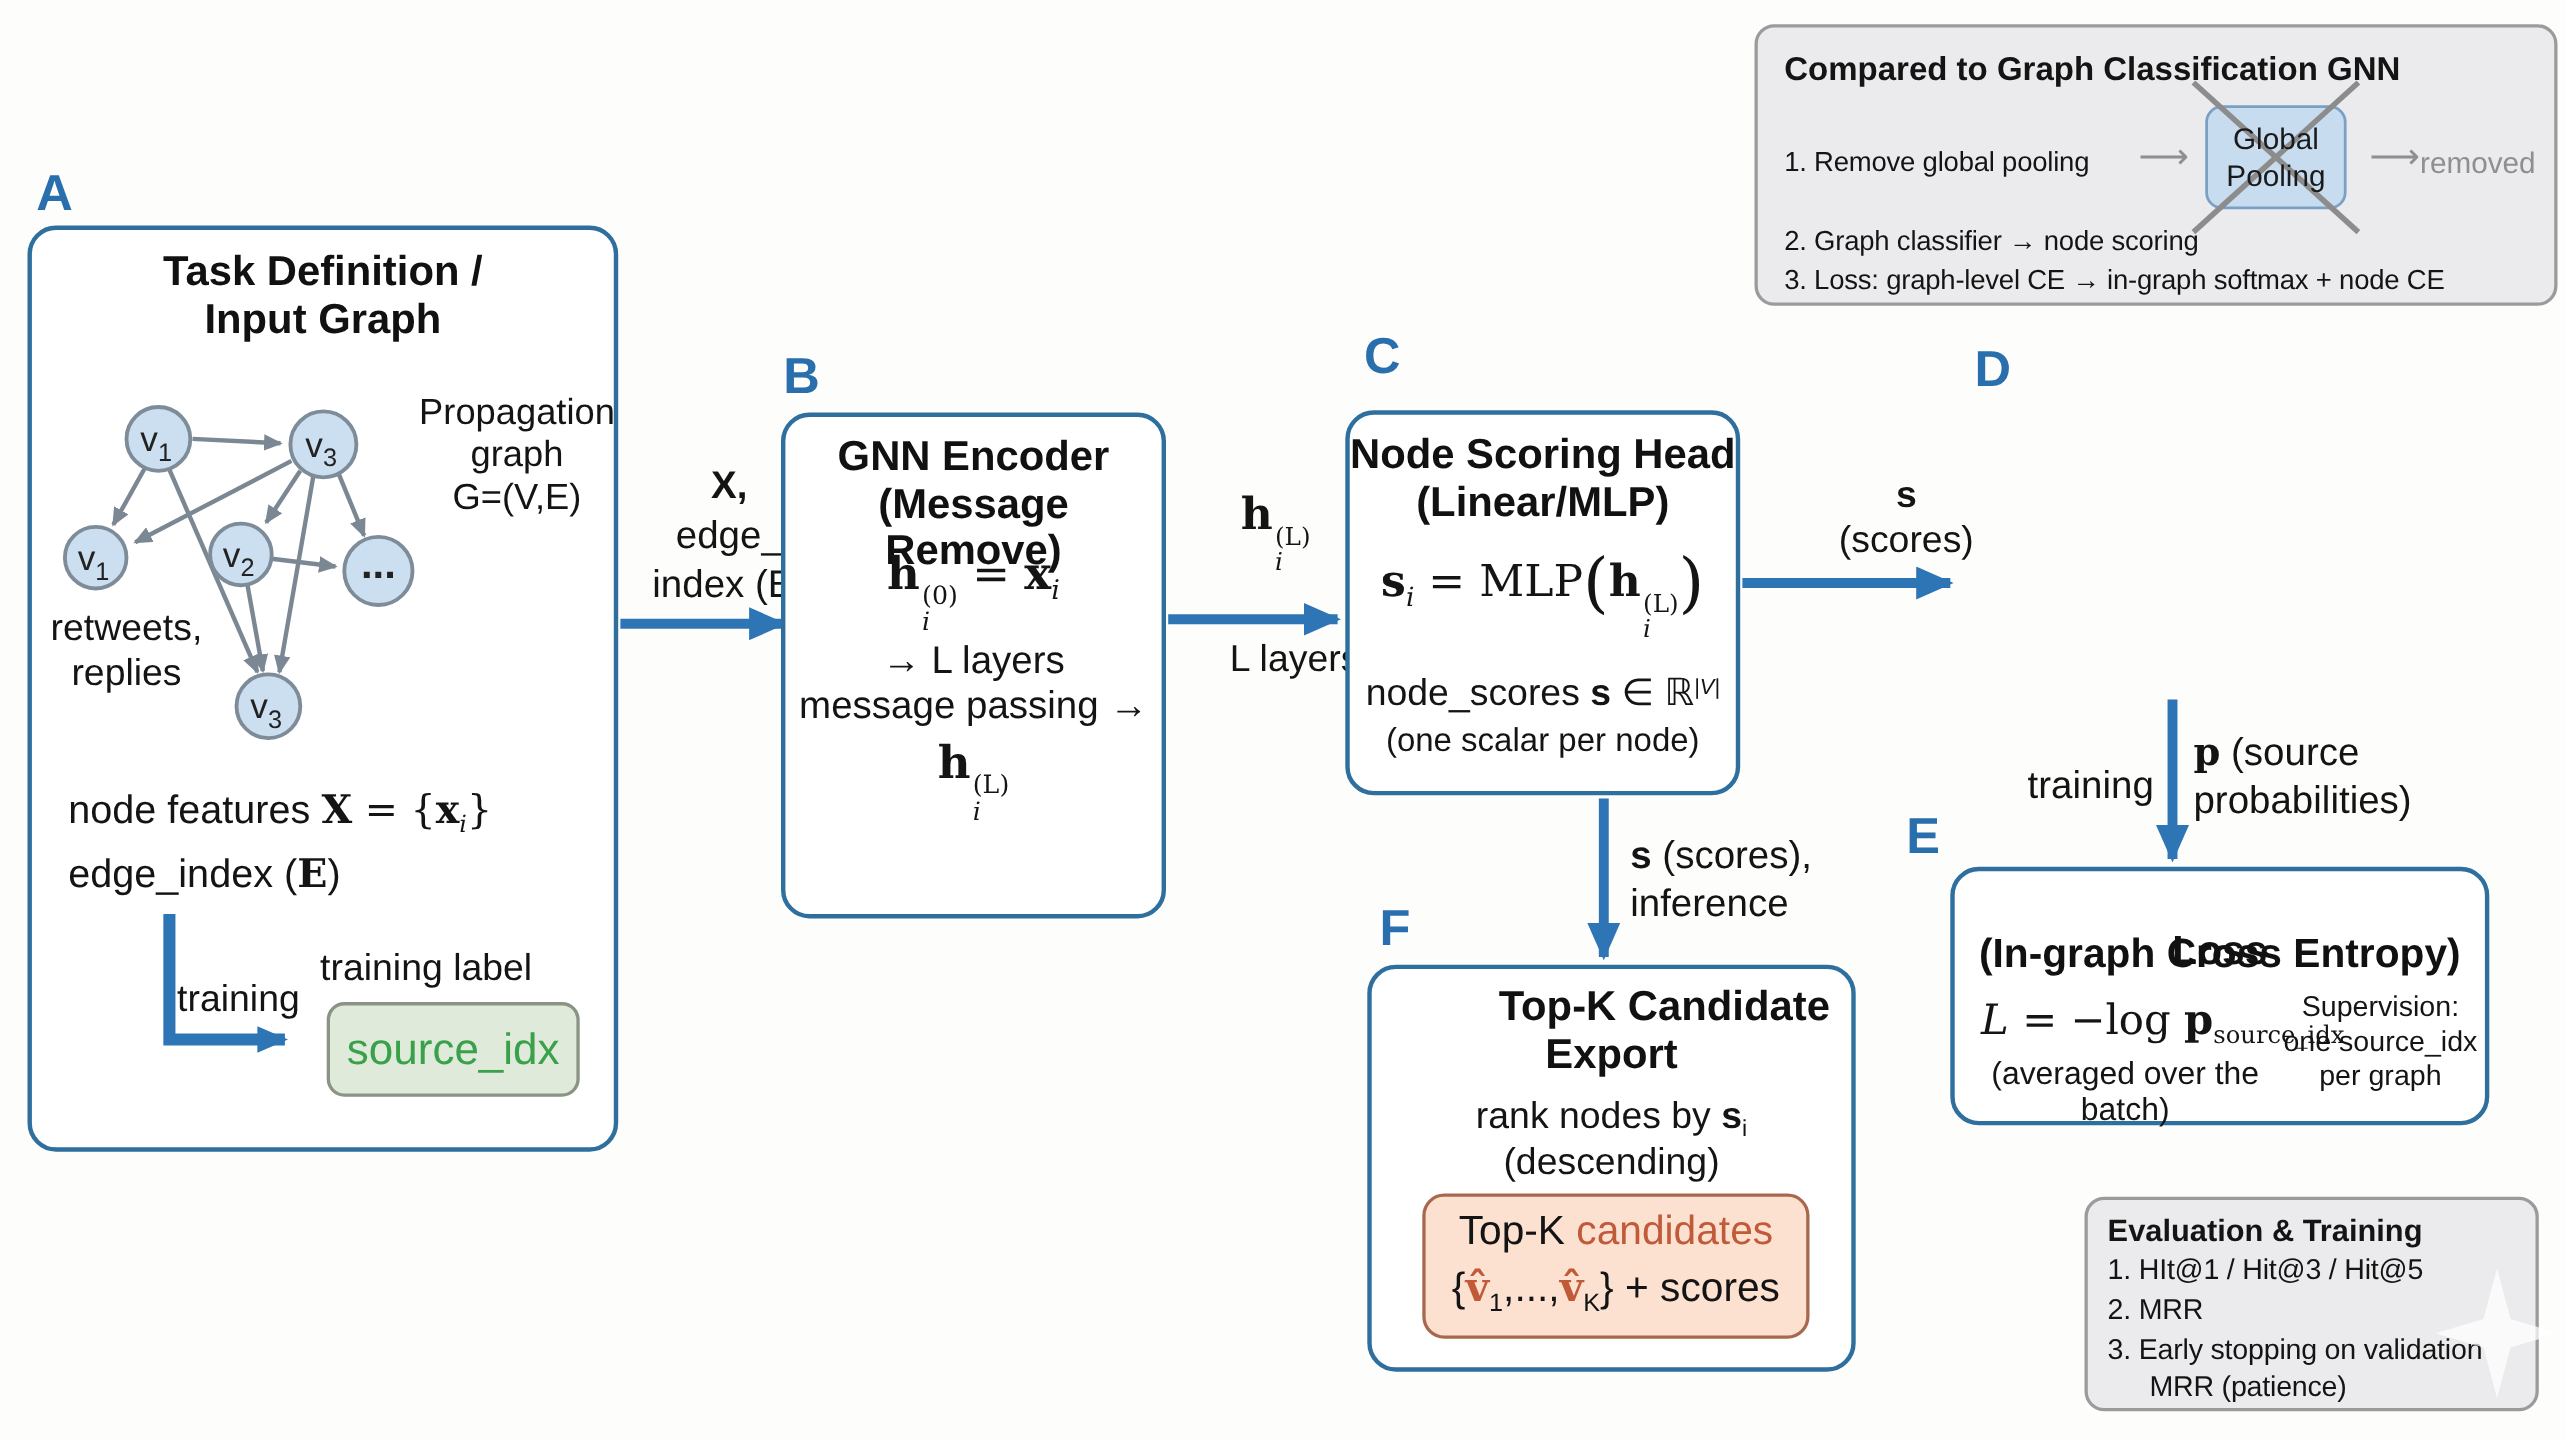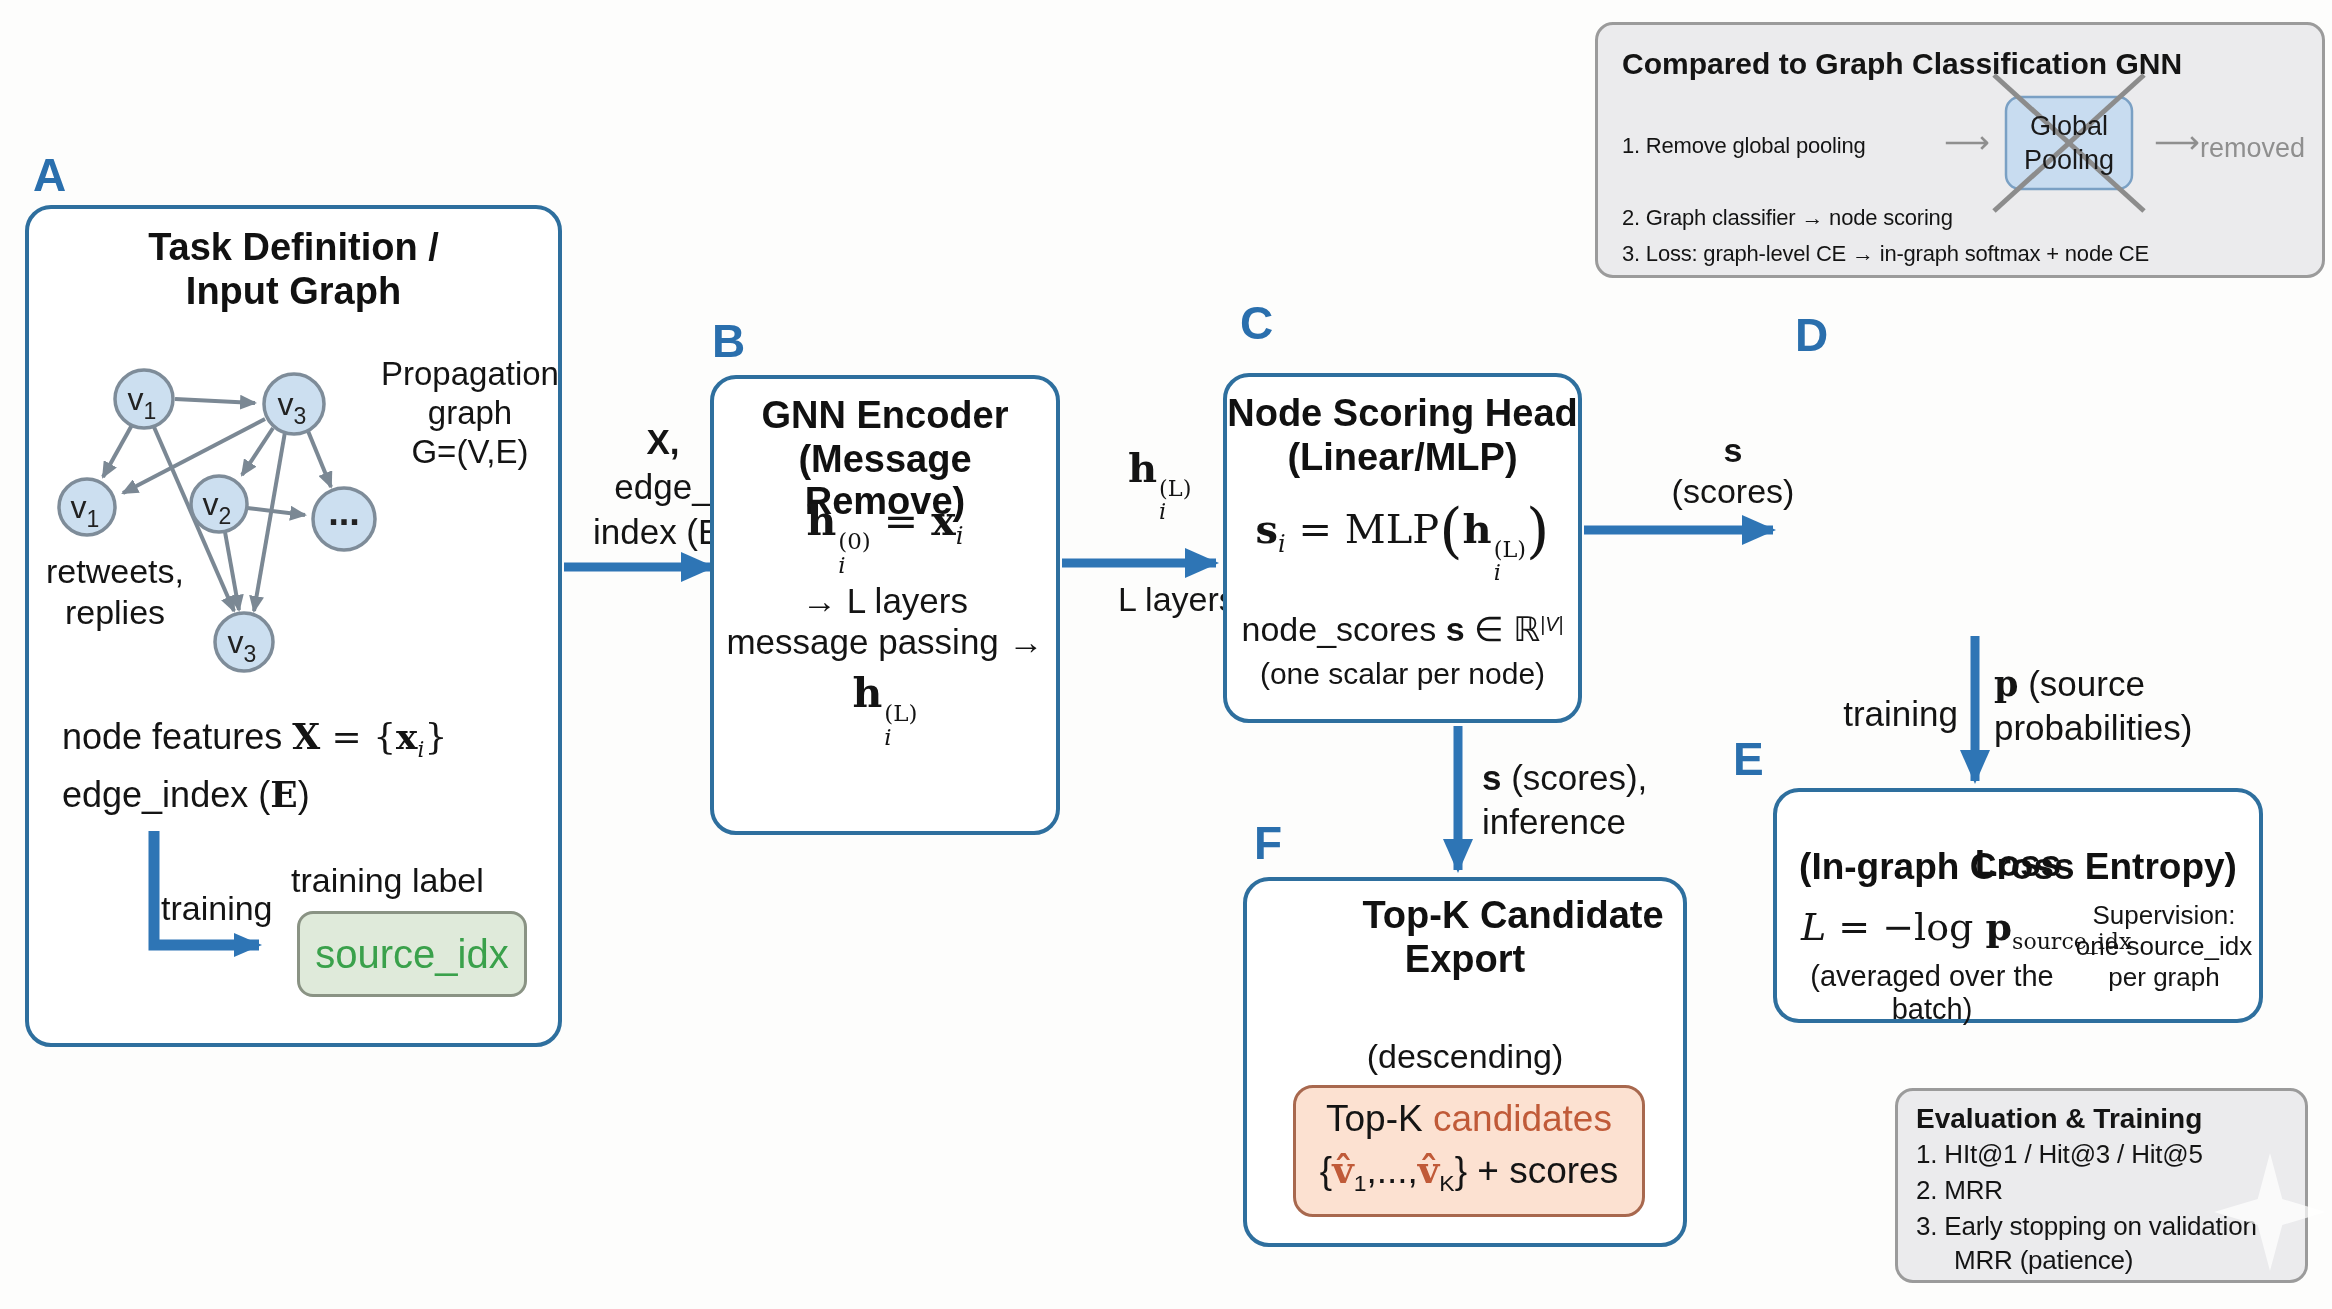--- a/index.html
+++ b/index.html
@@ -21,21 +21,21 @@
   sub.r{font-size:58%;font-style:normal;line-height:0;}
   sup.v{font-size:58%;vertical-align:0.5em;line-height:0;}
   .bigp{font-size:150%;font-weight:400;vertical-align:-0.14em;line-height:0;}
   .orange{color:#c05a38;}
   .green{color:#3aa14b;}
   .graytxt{color:#8f8f8f;}
   .chip-green{position:absolute;background:#dfeada;border:3px solid #8a9384;border-radius:16px;box-sizing:border-box;
               display:flex;align-items:center;justify-content:center;}
   .chip-peach{position:absolute;background:#fce1d1;border:3px solid #a8684e;border-radius:20px;box-sizing:border-box;}
   .nowrap{white-space:nowrap;}
-  .panel-item{position:absolute;font-size:22px;white-space:nowrap;letter-spacing:-0.2px;}
+  .panel-item{position:absolute;font-size:25px;white-space:nowrap;letter-spacing:-0.2px;}
   .star{position:absolute;background:rgba(255,255,255,0.72);
         clip-path:polygon(50% 0,61% 39%,100% 50%,61% 61%,50% 100%,39% 61%,0 50%,39% 39%);}
   svg{position:absolute;left:0;top:0;}
 </style>
 </head>
 <body>
 
 <div id="canvas">
 
   <svg width="2332" height="1309">
@@ -187,20 +187,21 @@
     <div class="abs" style="left:296px;top:108px;width:182px;text-align:center;font-size:26px;line-height:1.2;">
       <div>Supervision:</div>
       <div>one source_idx</div>
       <div>per graph</div>
     </div>
   </div>
 
   <div class="box" style="left:1243px;top:877px;width:444px;height:370px;">
     <div class="title" style="top:14px;padding-left:48px;">Top-K Candidate</div>
     <div class="title" style="top:58px;">Export</div>
+    <div class="abs ctr nowrap" style="top:114px;font-size:34px;"><span>rank nodes by </span><span class="b">s</span><sub class="r" style="font-size:62%;">i</sub></div>
     <div class="abs ctr" style="top:156px;font-size:34px;">(descending)</div>
     <div class="chip-peach" style="left:46px;top:204px;width:352px;height:132px;">
       <div class="abs ctr nowrap" style="top:10px;font-size:37px;"><span>Top-K </span><span class="orange">candidates</span></div>
       <div class="abs ctr nowrap" style="top:60px;font-size:37px;"><span>{</span><span class="b math orange">v̂</span><sub class="r" style="font-size:62%;">1</sub><span>,...,</span><span class="b math orange">v̂</span><sub class="r" style="font-size:62%;">K</sub><span>} + scores</span></div>
     </div>
   </div>
 
   <div class="panel" style="left:1595px;top:22px;width:730px;height:256px;">
     <div class="abs nowrap b" style="left:24px;top:22px;font-size:30px;">Compared to Graph Classification GNN</div>
     <div class="panel-item" style="left:24px;top:108px;">1. Remove global pooling</div>

